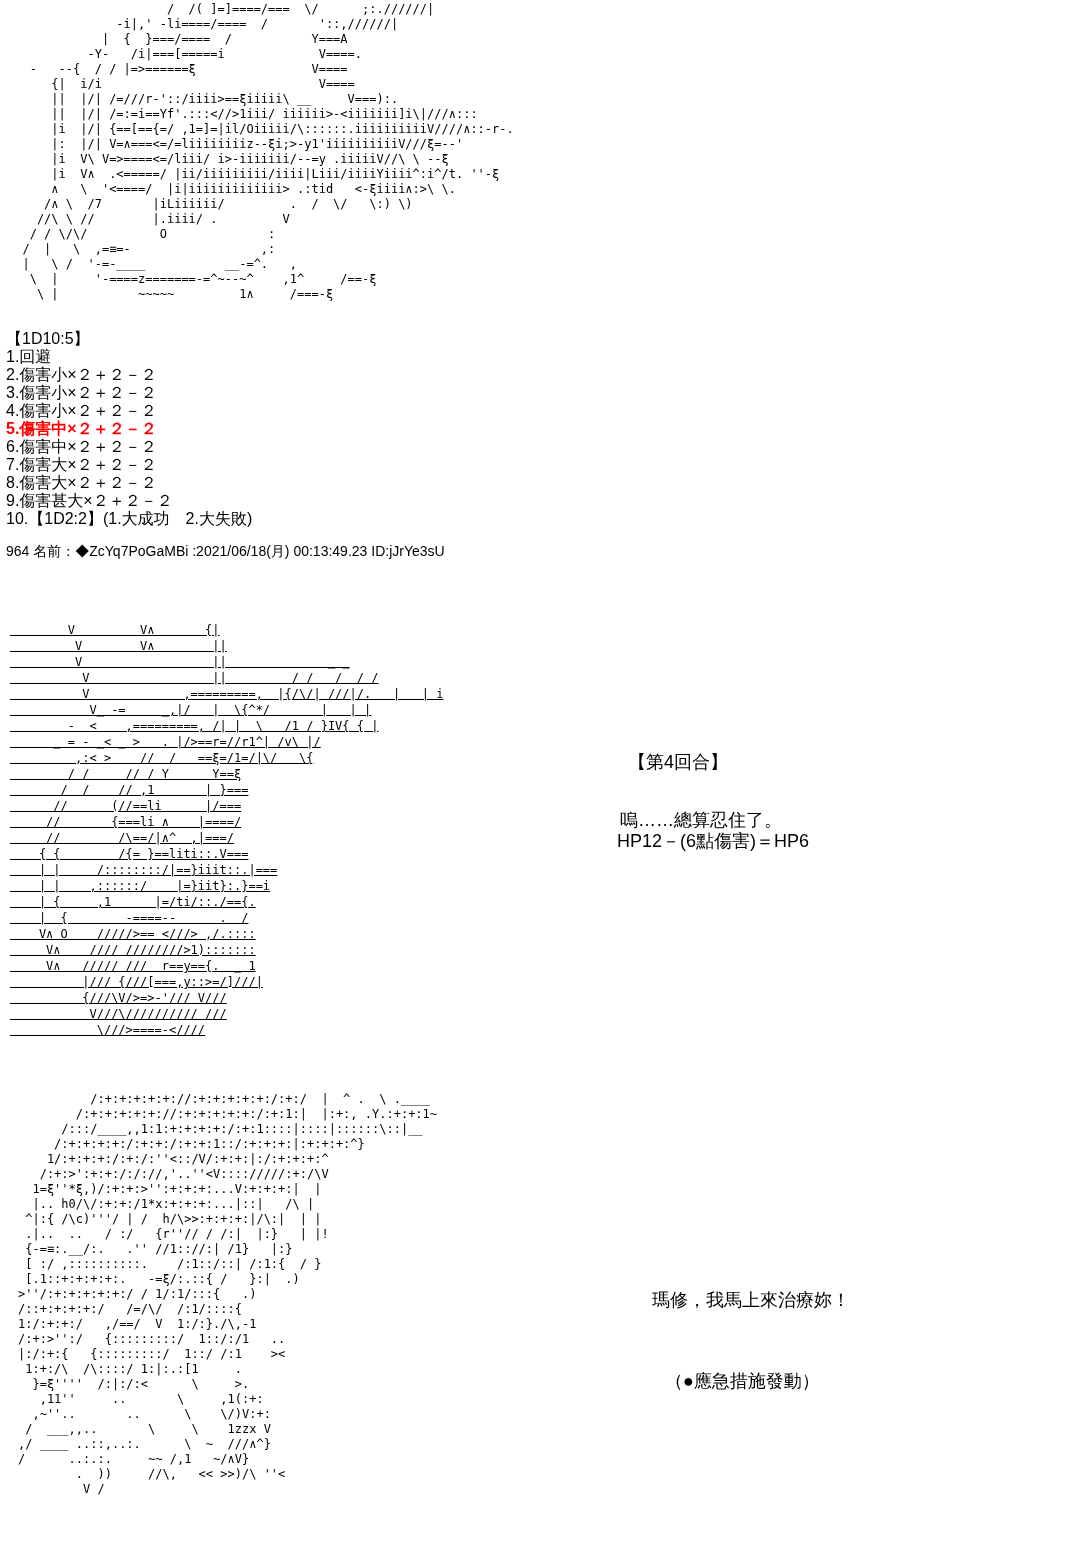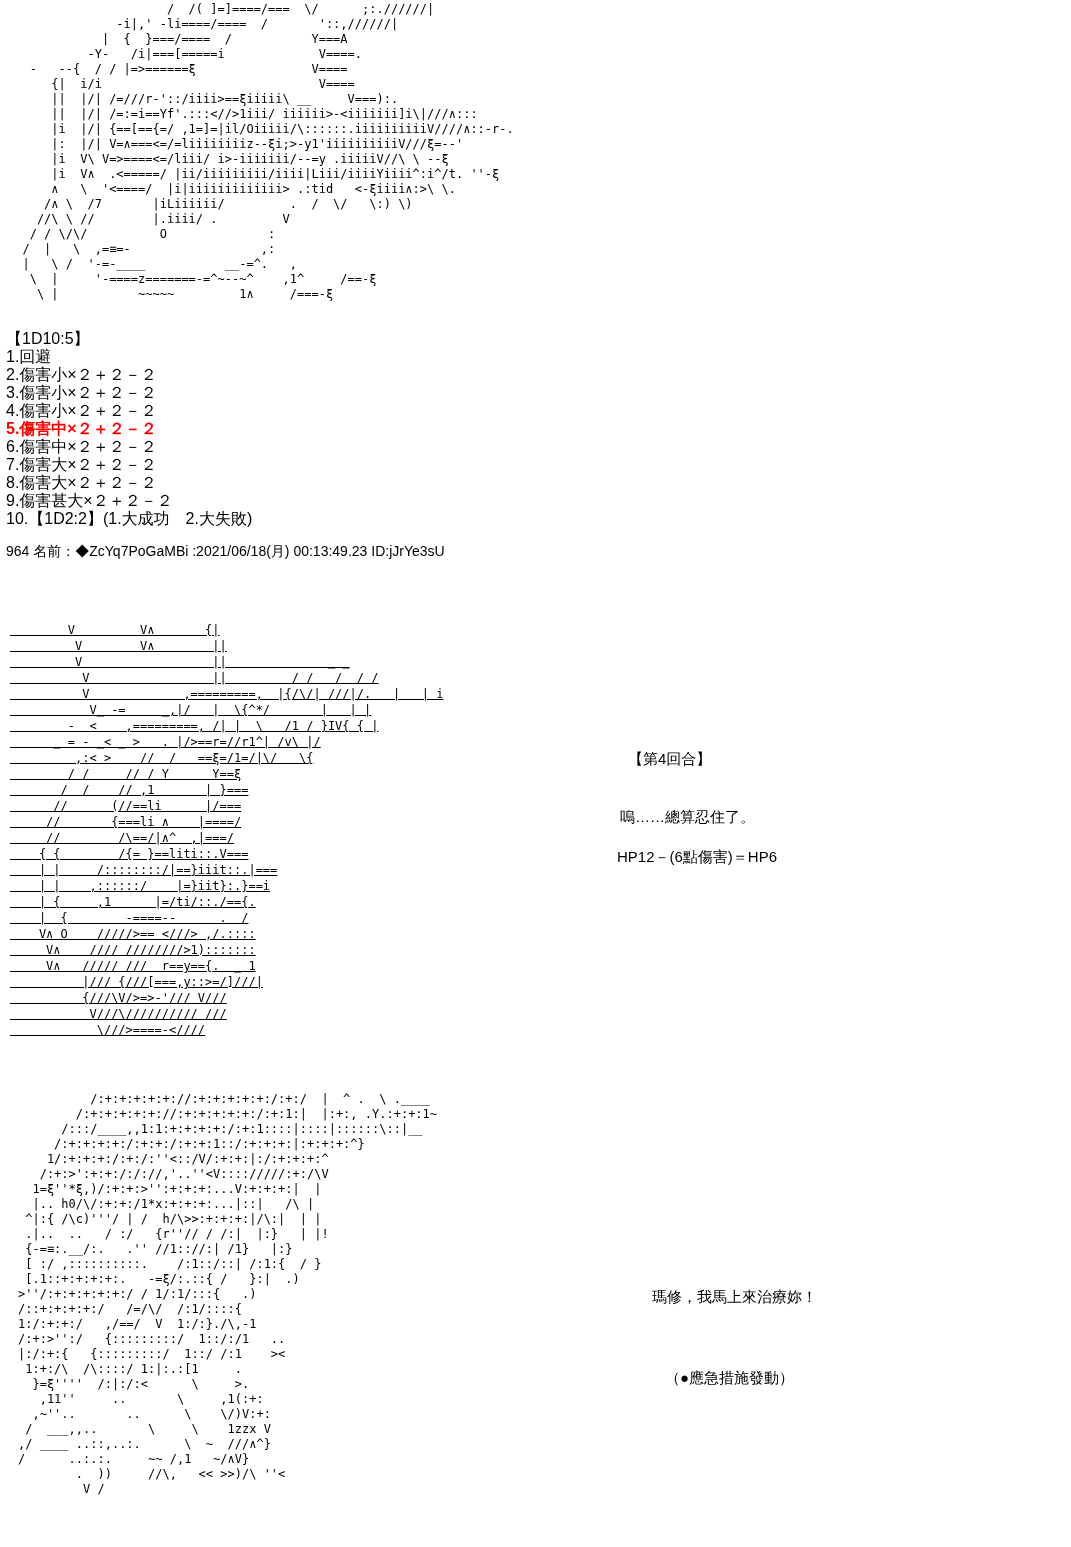--- a/index.html
+++ b/index.html
@@ -8,24 +8,24 @@
   pre.aa{position:absolute;margin:0;font-family:"DejaVu Sans Mono",monospace;
          color:#000000;white-space:pre;}
   .aa-t{left:8px;top:2px;font-size:12px;line-height:15px;}
   .aa-m{left:10px;top:622px;font-size:12px;line-height:16px;text-decoration:underline;}
   .aa-b{left:18px;top:1092px;font-size:12px;line-height:15px;}
   .dice{position:absolute;left:6px;top:330px;font-size:16px;line-height:18px;}
   .dice div{white-space:pre;}
   .dice .hl{color:#ff0000;font-weight:bold;}
   .post-header{position:absolute;left:6px;top:543px;font-size:14px;white-space:pre;}
   .trip{color:#000000;}
-  .dlg{position:absolute;font-size:15px;white-space:pre;}
+  .dlg{position:absolute;font-size:18px;white-space:pre;}
   #dlg-round-label{left:628px;top:750px;}
   #dlg-round-line1{left:620px;top:808px;}
-  #dlg-round-line2{left:617px;top:848px;}
+  #dlg-round-line2{left:617px;top:829px;}
   #dlg-heal-line1{left:652px;top:1288px;}
   #dlg-heal-line2{left:665px;top:1369px;}
 </style>
 </head>
 <body>
 
 <div class="page">
 
   <pre class="aa aa-t">                      /  /( ]=]====/===  \/      ;:.//////|
                -i|,' -li====/====  /       '::,//////|

